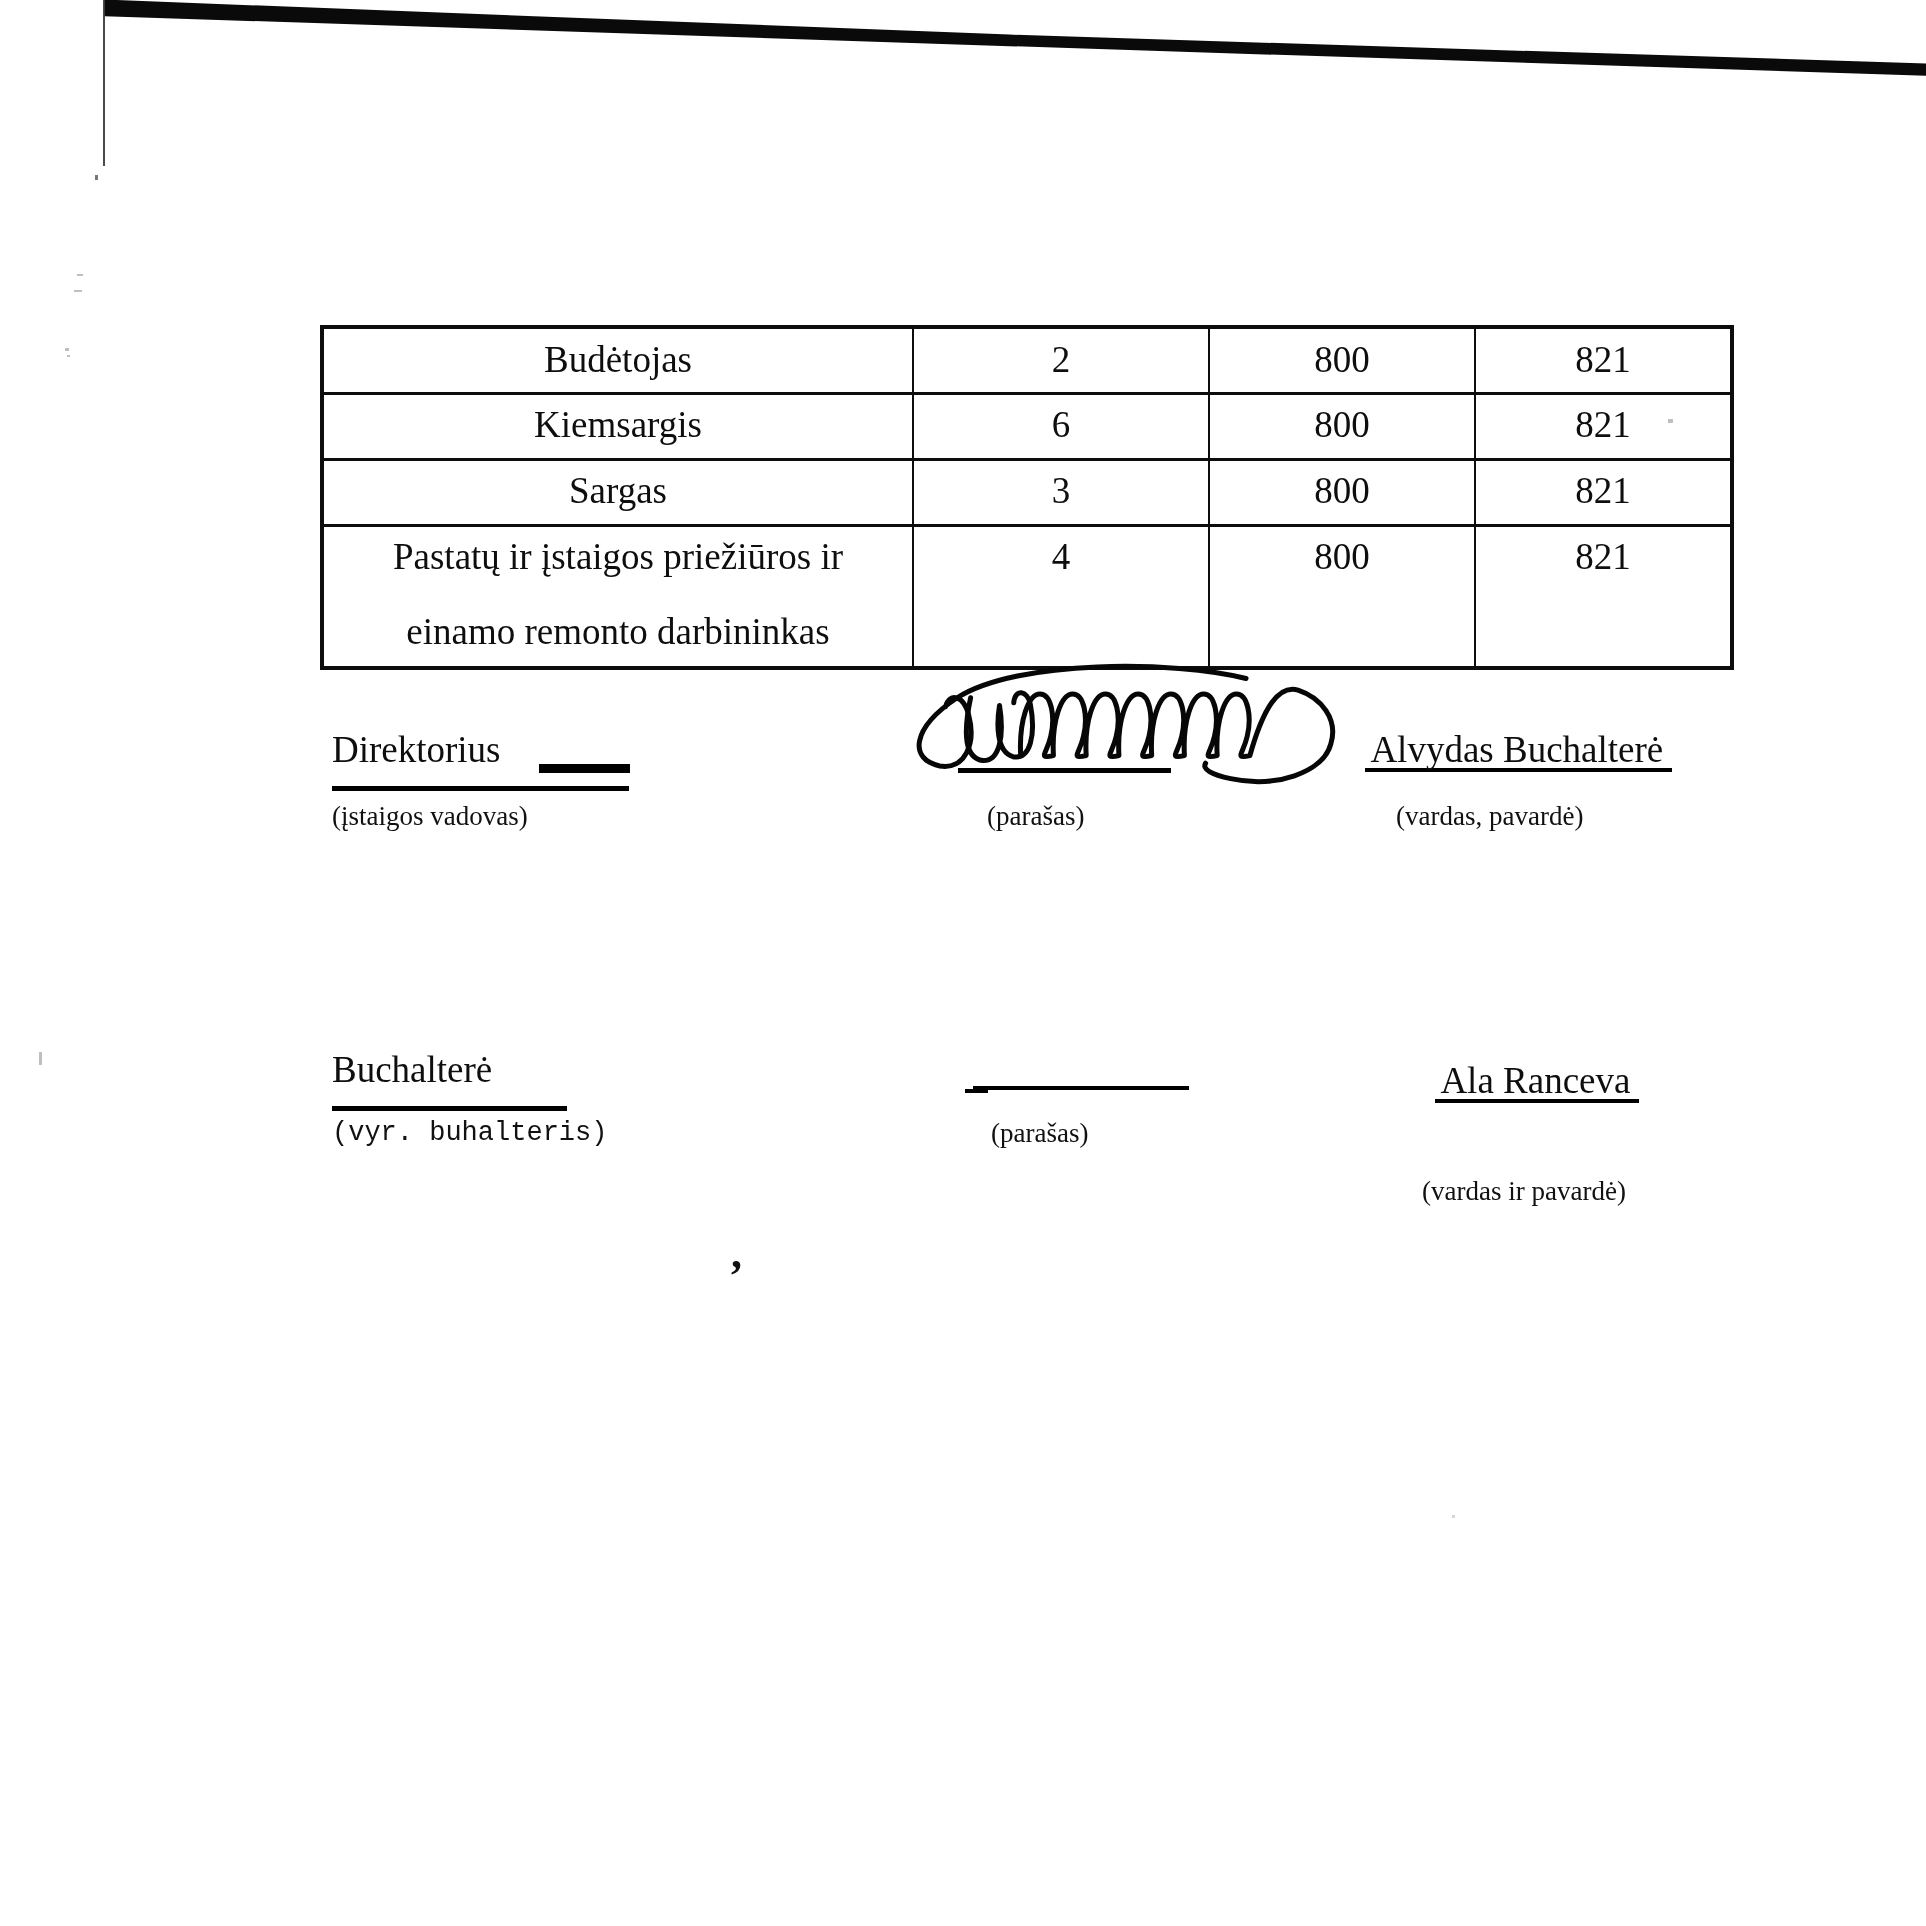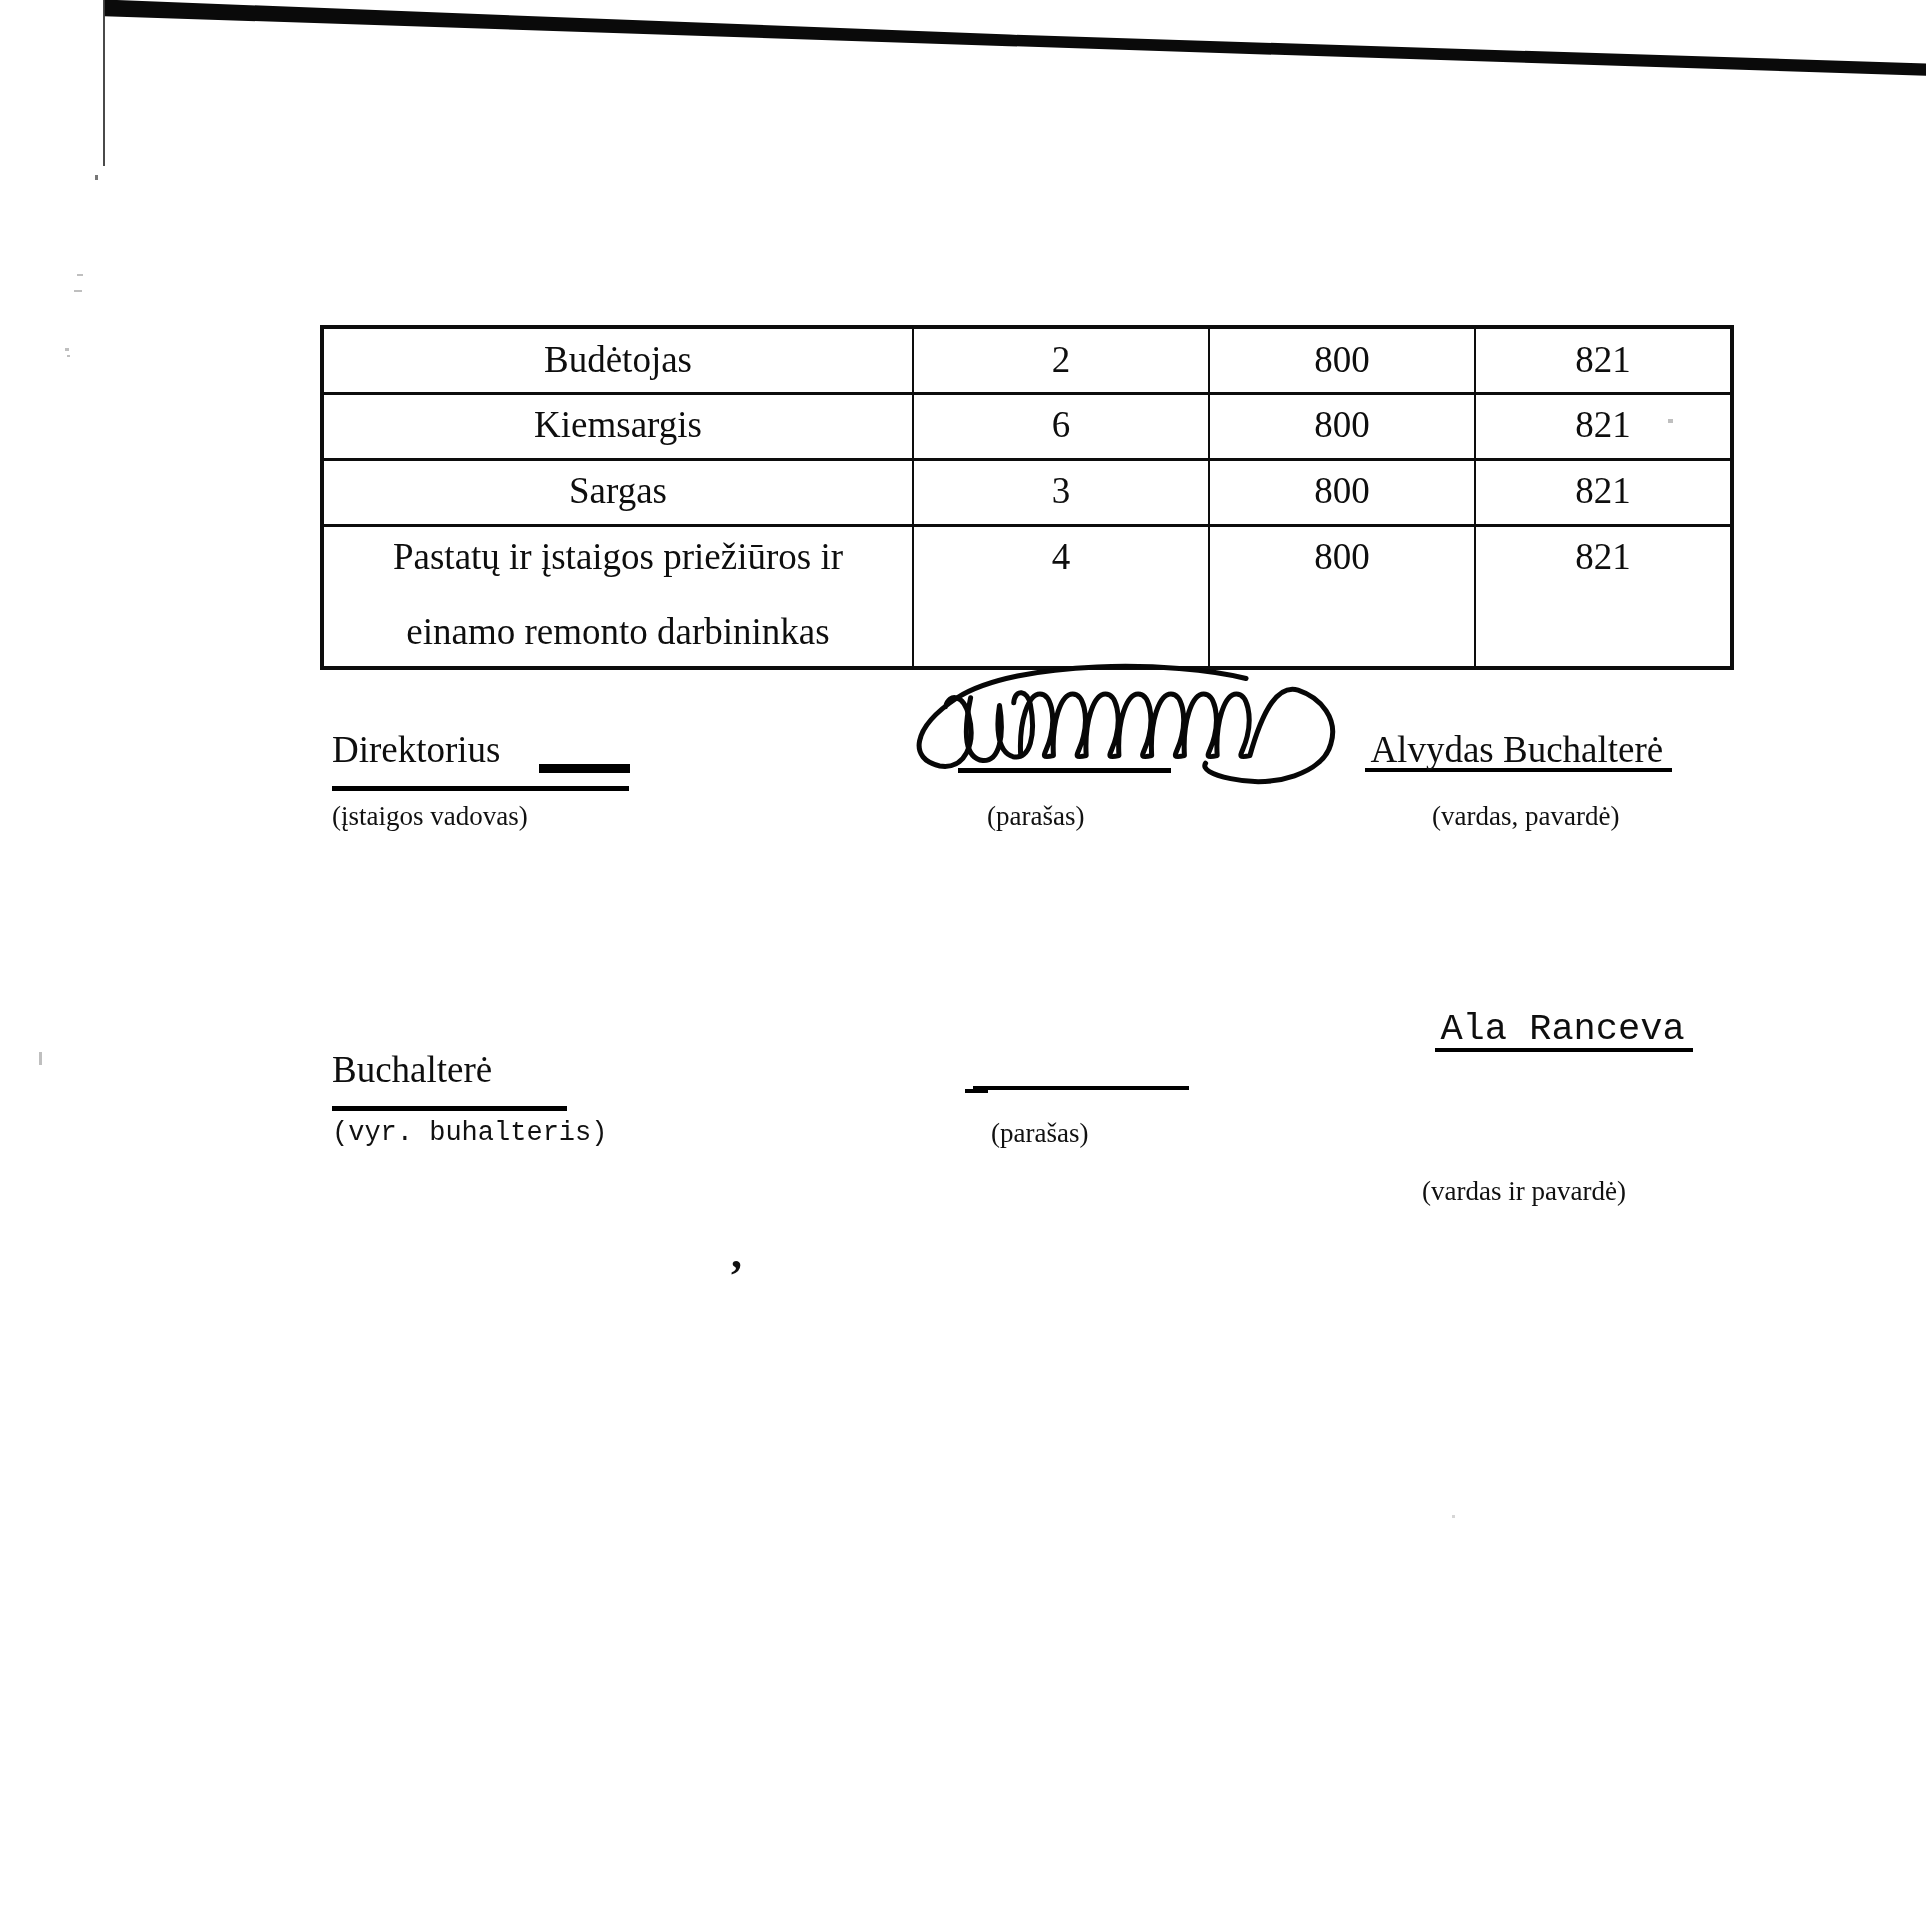--- a/index.html
+++ b/index.html
@@ -148,29 +148,29 @@
     </g>
   </svg>
   <div class="uline" style="left:958px; top:768px; width:213px; height:5.4px;"></div>
 
   <div class="sig-name" style="left:1365px; top:731px;">
     <span>Alvydas Buchalterė</span>
   </div>
 
   <div class="caption" style="left:332px; top:798px;">(įstaigos vadovas)</div>
   <div class="caption" style="left:987px; top:798px;">(parašas)</div>
-  <div class="caption" style="left:1432px; top:798px;">(vardas, pavardė)</div>
+  <div class="caption" style="left:1396px; top:798px;">(vardas, pavardė)</div>
 
   <div class="sig-title" style="left:332px; top:1051px; width:235px;">
     <span>Buchalterė</span>
   </div>
   <div class="uline" style="left:973px; top:1086px; width:216px; height:4.2px;"></div>
   <div class="uline" style="left:965px; top:1089px; width:23px; height:3.5px;"></div>
 
-  <div class="sig-name" style="left:1435px; top:1011px;font-family:Liberation Mono, monospace;">
+  <div class="sig-name" style="left:1435px; top:1062px;">
     <span>Ala Ranceva</span>
   </div>
 
   <div class="caption" style="left:332px; top:1115px;font-family:Liberation Mono, monospace;">(vyr. buhalteris)</div>
   <div class="caption" style="left:991px; top:1115px;">(parašas)</div>
   <div class="caption" style="left:1422px; top:1173px;">(vardas ir pavardė)</div>
 
   <div class="ink-blob">,</div>
 
 </div>

